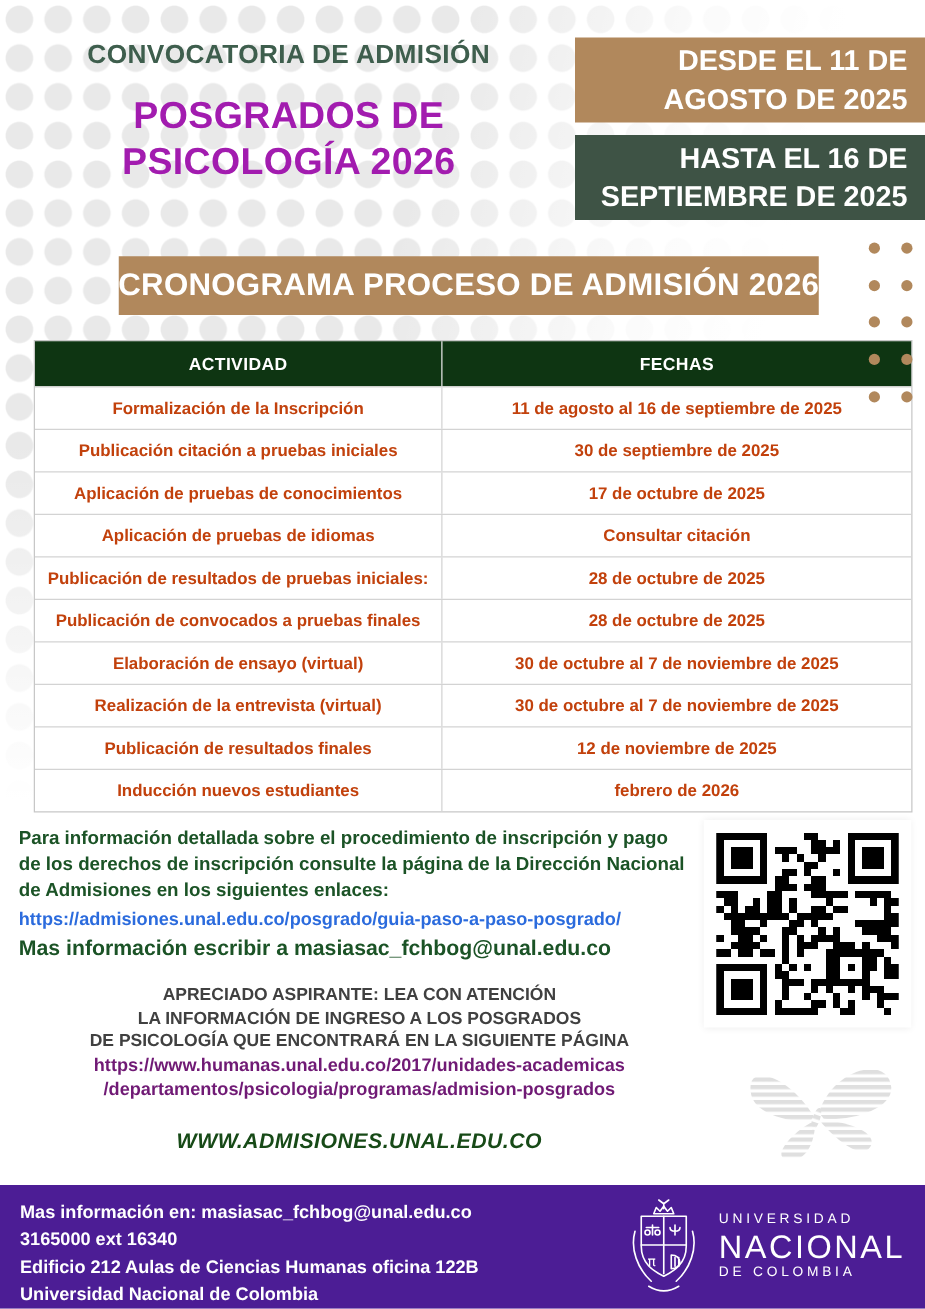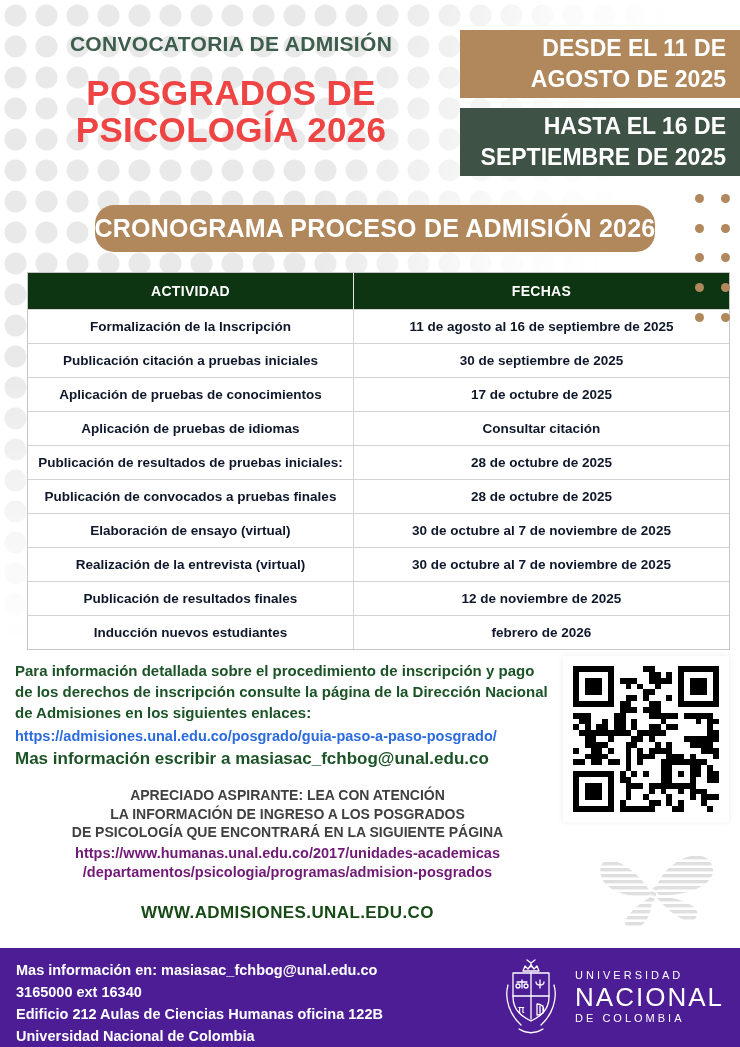--- a/index.html
+++ b/index.html
@@ -11,64 +11,64 @@
     background-image:radial-gradient(circle,#e9e9e9 10.5px,rgba(233,233,233,0) 11.5px);
     background-size:31px 31px;}
   .halftone::after{content:"";position:absolute;inset:0;
     background:linear-gradient(105deg,rgba(255,255,255,0) 40%,rgba(255,255,255,.82) 62%,#fff 74%),
                linear-gradient(to bottom,rgba(255,255,255,0) 52%,#fff 94%);}
 
   
   .kicker{position:absolute;left:0;top:32px;width:462px;text-align:center;
     font-size:21px;font-weight:bold;color:#3e5e4d;letter-spacing:.3px;}
   .main-title{position:absolute;left:0;top:74px;width:462px;text-align:center;
-    color:#ef4444;font-size:35px;font-weight:bold;line-height:37px;letter-spacing:.3px;}
+    color:#a21caf;font-size:30px;font-weight:bold;line-height:37px;letter-spacing:.3px;}
   .date-banner{position:absolute;left:460px;width:280px;height:68px;color:#fff;
     font-weight:bold;font-size:23px;line-height:31px;text-align:right;
     display:flex;flex-direction:column;justify-content:center;padding-right:14px;box-sizing:border-box;}
   .banner-from{top:30px;background:#b1885c;}
   .banner-until{top:108px;background:#3e5345;}
 
   
   .crono-banner{position:absolute;left:95px;top:205px;width:560px;height:47px;background:#b1885c;
     color:#fff;font-size:25px;font-weight:bold;display:flex;align-items:center;justify-content:center;
-    letter-spacing:.2px;white-space:nowrap;border-radius:19px;}
+    letter-spacing:.2px;white-space:nowrap;}
 
   
   .accent-dots{position:absolute;left:686px;top:184px;width:52px;height:148px;z-index:5;
     display:grid;grid-template-columns:1fr 1fr;grid-template-rows:repeat(5,1fr);justify-items:center;align-items:center;}
   .accent-dots i{width:9px;height:9px;border-radius:50%;background:#b1885c;display:block;}
 
   
   .sched-table{position:absolute;left:27px;top:272px;width:703px;background:#fff;
     border:1px solid #c7c7c7;box-sizing:border-box;z-index:2;}
   .thead{display:flex;background:#0e3512;color:#fff;height:36px;align-items:center;
     font-size:14px;font-weight:bold;letter-spacing:.3px;justify-content:flex-end;}
   .trow{display:flex;height:33px;align-items:center;border-top:1px solid #d3d3d3;
-    font-size:13.5px;font-weight:bold;color:#0f172a;}
+    font-size:13.5px;font-weight:bold;color:#c2410c;}
   .c1{width:46.5%;text-align:center;box-sizing:border-box;border-right:1px solid #d3d3d3;height:100%;
     display:flex;align-items:center;justify-content:center;padding:0 4px;}
   .c2{width:53.5%;text-align:center;box-sizing:border-box;height:100%;
     display:flex;align-items:center;justify-content:center;padding:0 4px;}
   .thead .c1{border-right:1px solid #e6e6e6;}
 
   
   .info1{position:absolute;left:15px;top:660px;width:545px;z-index:2;}
   .green-line{font-size:15px;font-weight:bold;color:#1b5326;line-height:21px;}
   .link1{display:block;font-size:14.5px;font-weight:bold;color:#2b6bdd;line-height:22px;
     margin-top:2px;text-decoration:none;}
   .contact-line{font-size:17px;font-weight:bold;color:#1b5326;line-height:22px;margin-top:1px;}
 
   .info2{position:absolute;left:15px;top:786px;width:545px;text-align:center;z-index:2;}
   .notice-line{font-size:14px;font-weight:bold;color:#404040;line-height:18.5px;}
   .link2{display:block;font-size:14.5px;font-weight:bold;color:#701a75;line-height:19.5px;
     margin-top:2px;text-decoration:none;}
 
   .website{position:absolute;left:15px;top:903px;width:545px;text-align:center;
-    font-size:17px;font-weight:bold;color:#174a17;letter-spacing:.4px;z-index:2;}
+    font-size:17px;font-weight:bold;color:#174a17;letter-spacing:.4px;z-index:2;font-style:italic;}
 
   
   .qr-card{position:absolute;left:563px;top:656px;width:166px;height:166px;background:#fff;
     box-shadow:0 0 6px rgba(0,0,0,.08);box-sizing:border-box;padding:10px;z-index:3;}
   .qr-card svg{display:block;width:146px;height:146px;}
 
   
   .butterfly{position:absolute;left:588px;top:838px;width:152px;height:100px;z-index:1;}
 
   

